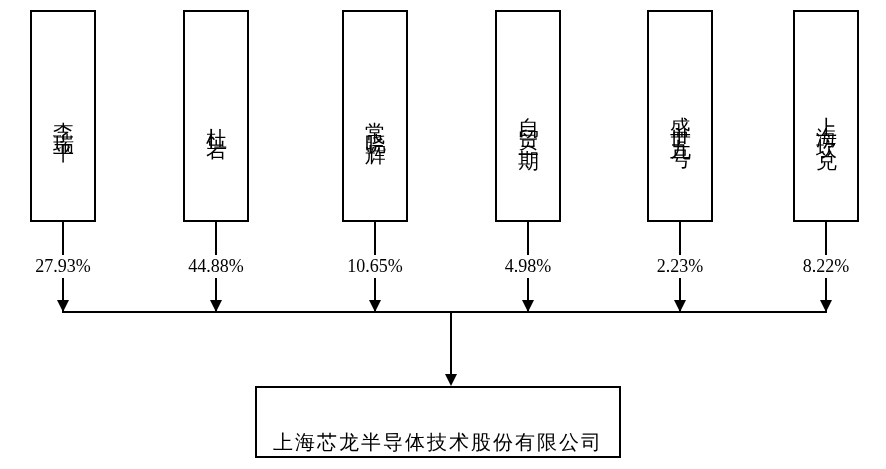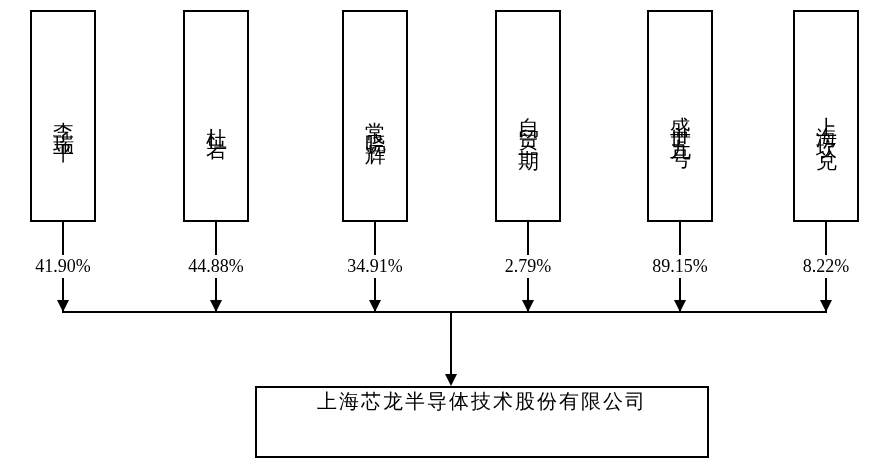--- a/index.html
+++ b/index.html
@@ -99,83 +99,83 @@
     width: 0;
     height: 0;
     border-left: 6px solid transparent;
     border-right: 6px solid transparent;
     border-top: 12px solid #000000;
   }
   .company-box {
     position: absolute;
     left: 255px;
     top: 386px;
-    width: 454px;
+    width: 366px;
     height: 72px;
     border: 2px solid #000000;
     box-sizing: border-box;
     background: #ffffff;
     display: flex;
-    align-items: flex-start;
+    align-items: flex-end;
     justify-content: center;
   }
   .company-name {
     font-size: 20px;
     letter-spacing: 2px;
     white-space: nowrap;
   }
 </style>
 </head>
 <body>
 
 <div class="canvas">
 
   <div class="col" style="left:63px">
     <div class="sh-box">
       <span class="sh-name">李瑞平</span>
     </div>
     <div class="sh-vline"></div>
     <div class="sh-arrow"></div>
-    <div class="sh-pct">41.90%</div>
+    <div class="sh-pct">27.93%</div>
   </div>
 
   <div class="col" style="left:216px">
     <div class="sh-box">
       <span class="sh-name">杜岩</span>
     </div>
     <div class="sh-vline"></div>
     <div class="sh-arrow"></div>
     <div class="sh-pct">44.88%</div>
   </div>
 
   <div class="col" style="left:375px">
     <div class="sh-box">
       <span class="sh-name">常晓辉</span>
     </div>
     <div class="sh-vline"></div>
     <div class="sh-arrow"></div>
-    <div class="sh-pct">34.91%</div>
+    <div class="sh-pct">10.65%</div>
   </div>
 
   <div class="col" style="left:528px">
     <div class="sh-box">
       <span class="sh-name">自贸三期</span>
     </div>
     <div class="sh-vline"></div>
     <div class="sh-arrow"></div>
-    <div class="sh-pct">2.79%</div>
+    <div class="sh-pct">4.98%</div>
   </div>
 
   <div class="col" style="left:680px">
     <div class="sh-box">
       <span class="sh-name">盛世九号</span>
     </div>
     <div class="sh-vline"></div>
     <div class="sh-arrow"></div>
-    <div class="sh-pct">89.15%</div>
+    <div class="sh-pct">2.23%</div>
   </div>
 
   <div class="col" style="left:826px">
     <div class="sh-box">
       <span class="sh-name">上海坎兑</span>
     </div>
     <div class="sh-vline"></div>
     <div class="sh-arrow"></div>
     <div class="sh-pct">8.22%</div>
   </div>

